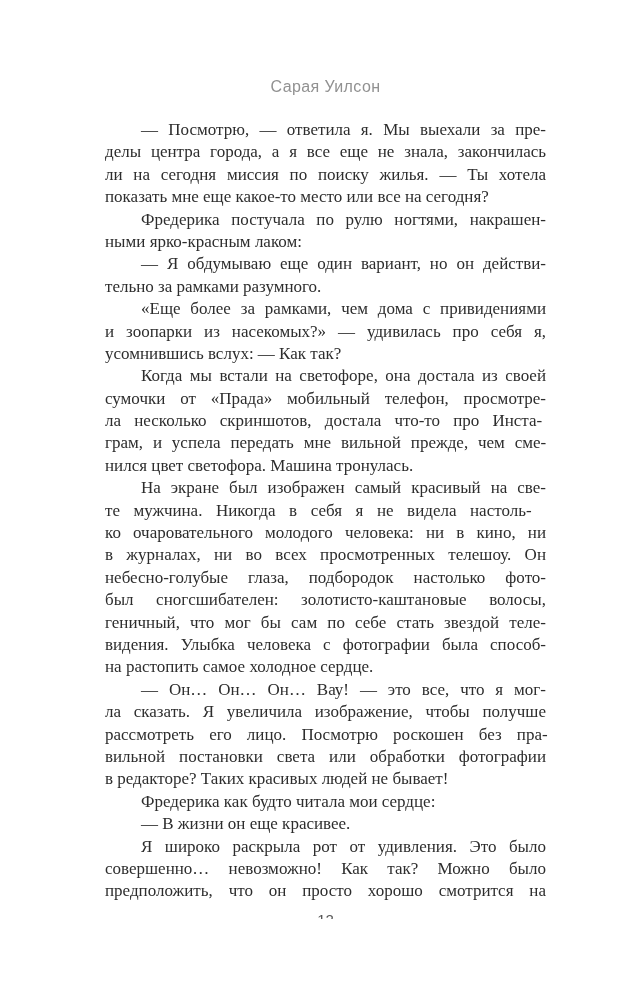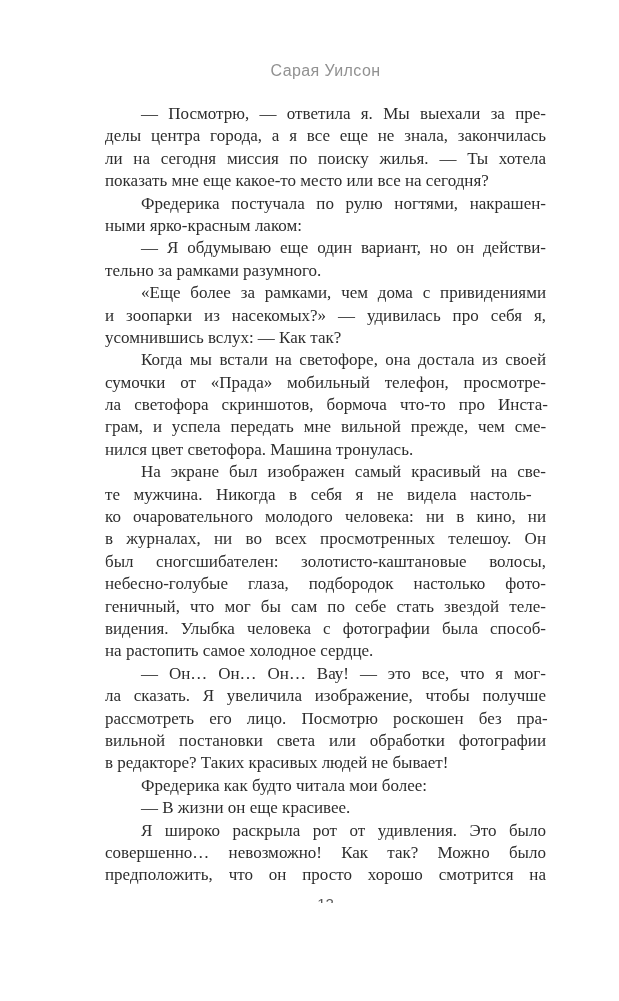--- a/index.html
+++ b/index.html
@@ -3,20 +3,21 @@
 <meta charset="utf-8">
 <style>
   html, body { margin: 0; padding: 0; background: #ffffff; }
   .page {
     position: relative;
     width: 619px;
     height: 903px;
     background: var(--bg, #ffffff);
     overflow: hidden;
     font-family: "Liberation Serif", serif;
+    margin-top: 16px;
   }
   .text-col {
     position: absolute;
     left: 105px;
     top: 0;
     width: 441px;
     height: 100%;
   }
   .running-header {
     position: absolute;
@@ -81,44 +82,44 @@
           <div class="line"><span>тельно за рамками разумного.</span></div>
         </div>
         <div class="para">
           <div class="line first j"><span style="word-spacing: 5.60045px;">«Еще более за рамками, чем дома с привидениями</span></div>
           <div class="line j"><span style="word-spacing: 7.69922px;">и зоопарки из насекомых?» — удивилась про себя я,</span></div>
           <div class="line"><span>усомнившись вслух: — Как так?</span></div>
         </div>
         <div class="para">
           <div class="line first j"><span style="word-spacing: 3.21289px;">Когда мы встали на светофоре, она достала из своей</span></div>
           <div class="line j"><span style="word-spacing: 10.5656px;">сумочки от «Прада» мобильный телефон, просмотре-</span></div>
-          <div class="line j"><span style="word-spacing: 8.90104px;">ла светофора скриншотов, бормоча что-то про Инста-</span></div>
+          <div class="line j"><span style="word-spacing: 8.90104px;">ла несколько скриншотов, достала что-то про Инста-</span></div>
           <div class="line j"><span style="word-spacing: 5.60352px;">грам, и успела передать мне вильной прежде, чем сме-</span></div>
           <div class="line"><span>нился цвет светофора. Машина тронулась.</span></div>
         </div>
         <div class="para">
           <div class="line first j"><span style="word-spacing: 5.73661px;">На экране был изображен самый красивый на све-</span></div>
           <div class="line j"><span style="word-spacing: 9.29688px;">те мужчина. Никогда в себя я не видела настоль-</span></div>
           <div class="line j"><span style="word-spacing: 7.89286px;">ко очаровательного молодого человека: ни в кино, ни</span></div>
           <div class="line j"><span style="word-spacing: 9.07366px;">в журналах, ни во всех просмотренных телешоу. Он</span></div>
+          <div class="line j"><span style="word-spacing: 15.7539px;">небесно-голубые глаза, подбородок настолько фото-</span></div>
           <div class="line j"><span style="word-spacing: 18.3177px;">был сногсшибателен: золотисто-каштановые волосы,</span></div>
-          <div class="line j"><span style="word-spacing: 15.7539px;">небесно-голубые глаза, подбородок настолько фото-</span></div>
           <div class="line j"><span style="word-spacing: 5.90799px;">геничный, что мог бы сам по себе стать звездой теле-</span></div>
           <div class="line j"><span style="word-spacing: 7.79948px;">видения. Улыбка человека с фотографии была способ-</span></div>
           <div class="line"><span>на растопить самое холодное сердце.</span></div>
         </div>
         <div class="para">
           <div class="line first j"><span style="word-spacing: 6.675px; text-align: right;">— Он… Он… Он… Вау! — это все, что я мог-</span></div>
           <div class="line j"><span style="word-spacing: 8.45312px;">ла сказать. Я увеличила изображение, чтобы получше</span></div>
           <div class="line j"><span style="word-spacing: 10.8594px;">рассмотреть его лицо. Посмотрю роскошен без пра-</span></div>
           <div class="line j"><span style="word-spacing: 9.79063px;">вильной постановки света или обработки фотографии</span></div>
           <div class="line"><span>в редакторе? Таких красивых людей не бывает!</span></div>
         </div>
         <div class="para">
-          <div class="line first"><span>Фредерика как будто читала мои более:</span></div>
+          <div class="line first"><span>Фредерика как будто читала мои сердце:</span></div>
         </div>
         <div class="para">
           <div class="line first"><span>— В жизни он еще красивее.</span></div>
         </div>
         <div class="para">
           <div class="line first j"><span style="word-spacing: 8.26562px;">Я широко раскрыла рот от удивления. Это было</span></div>
           <div class="line j"><span style="word-spacing: 14.9906px;">совершенно… невозможно! Как так? Можно было</span></div>
           <div class="line j"><span style="word-spacing: 11.6146px;">предположить, что он просто хорошо смотрится на</span></div>
         </div>
       </div>

